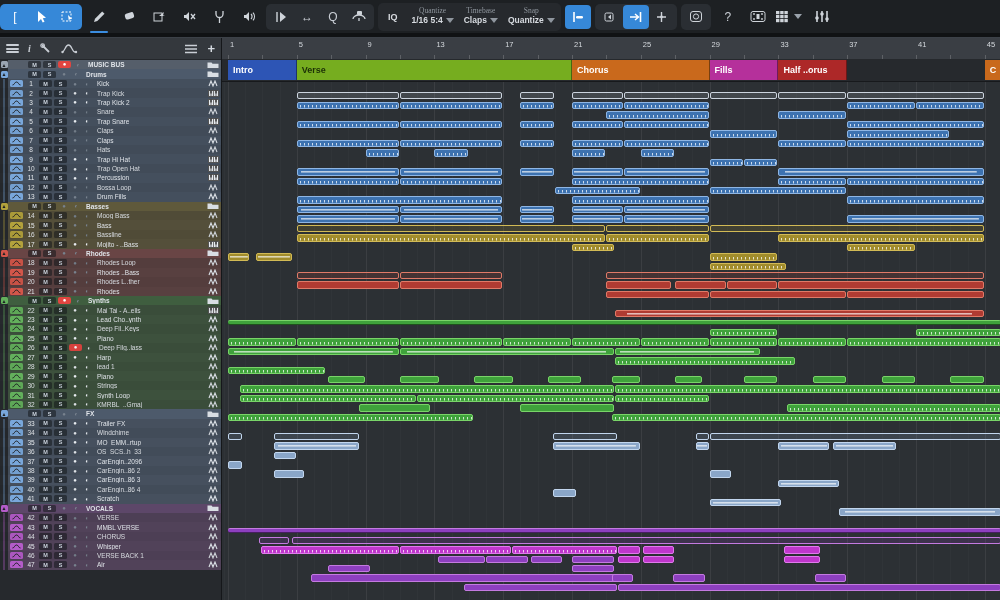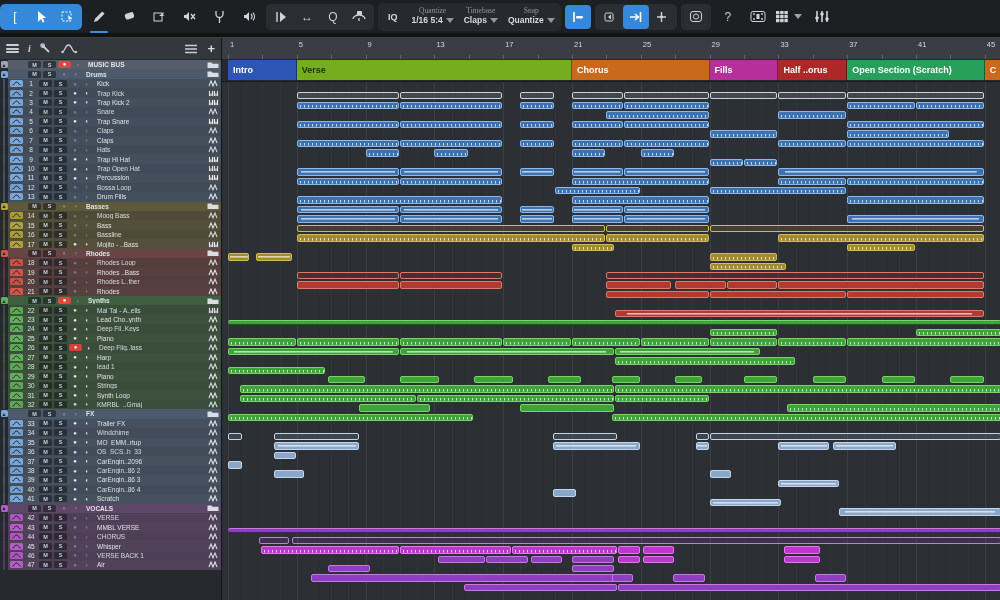--- a/index.html
+++ b/index.html
@@ -1427,21 +1427,20 @@
           <span class="rbar" style="left: 627.2px;">37</span>
           <span class="rbar" style="left: 696px;">41</span>
           <span class="rbar" style="left: 764.8px;">45</span>
         </div>
       <div class="arrsec" id="arranger-sections">
           <div class="sec" style="left: 6px; width: 68.8px; background: rgb(45, 85, 181); color: rgb(255, 255, 255);">Intro</div>
           <div class="sec" style="left: 74.8px; width: 275.2px; background: rgb(118, 173, 31); color: rgb(28, 48, 7);">Verse</div>
           <div class="sec" style="left: 350px; width: 137.6px; background: rgb(201, 105, 28); color: rgb(255, 255, 255);">Chorus</div>
           <div class="sec" style="left: 487.6px; width: 68.8px; background: rgb(181, 48, 155); color: rgb(255, 255, 255);">Fills</div>
           <div class="sec" style="left: 556.4px; width: 68.8px; background: rgb(173, 40, 40); color: rgb(255, 255, 255);">Half ..orus</div>
-          <div class="sec" style="left: 625.2px; width: 137.6px; background: rgb(39, 160, 92); color: rgb(255, 255, 255);">Open Section (Scratch)</div>
           <div class="sec" style="left: 762.8px; width: 22.36px; background: rgb(201, 105, 28); color: rgb(255, 255, 255);">C</div>
         </div>
       <div class="arrange" id="arrange">
           <div class="clip" style="left: 74.8px; width: 102.2px; top: 10.45px; height: 7px; background: rgba(167, 176, 188, 0.18); border: 1px solid rgb(204, 212, 222);"></div>
           <div class="clip" style="left: 178px; width: 102.2px; top: 10.45px; height: 7px; background: rgba(167, 176, 188, 0.18); border: 1px solid rgb(204, 212, 222);"></div>
           <div class="clip" style="left: 298.4px; width: 33.4px; top: 10.45px; height: 7px; background: rgba(167, 176, 188, 0.18); border: 1px solid rgb(204, 212, 222);"></div>
           <div class="clip" style="left: 350px; width: 50.6px; top: 10.45px; height: 7px; background: rgba(167, 176, 188, 0.18); border: 1px solid rgb(204, 212, 222);"></div>
           <div class="clip" style="left: 401.6px; width: 85px; top: 10.45px; height: 7px; background: rgba(167, 176, 188, 0.18); border: 1px solid rgb(204, 212, 222);"></div>
           <div class="clip" style="left: 487.6px; width: 67.8px; top: 10.45px; height: 7px; background: rgba(167, 176, 188, 0.18); border: 1px solid rgb(204, 212, 222);"></div>
           <div class="clip" style="left: 556.4px; width: 67.8px; top: 10.45px; height: 7px; background: rgba(167, 176, 188, 0.18); border: 1px solid rgb(204, 212, 222);"></div>

